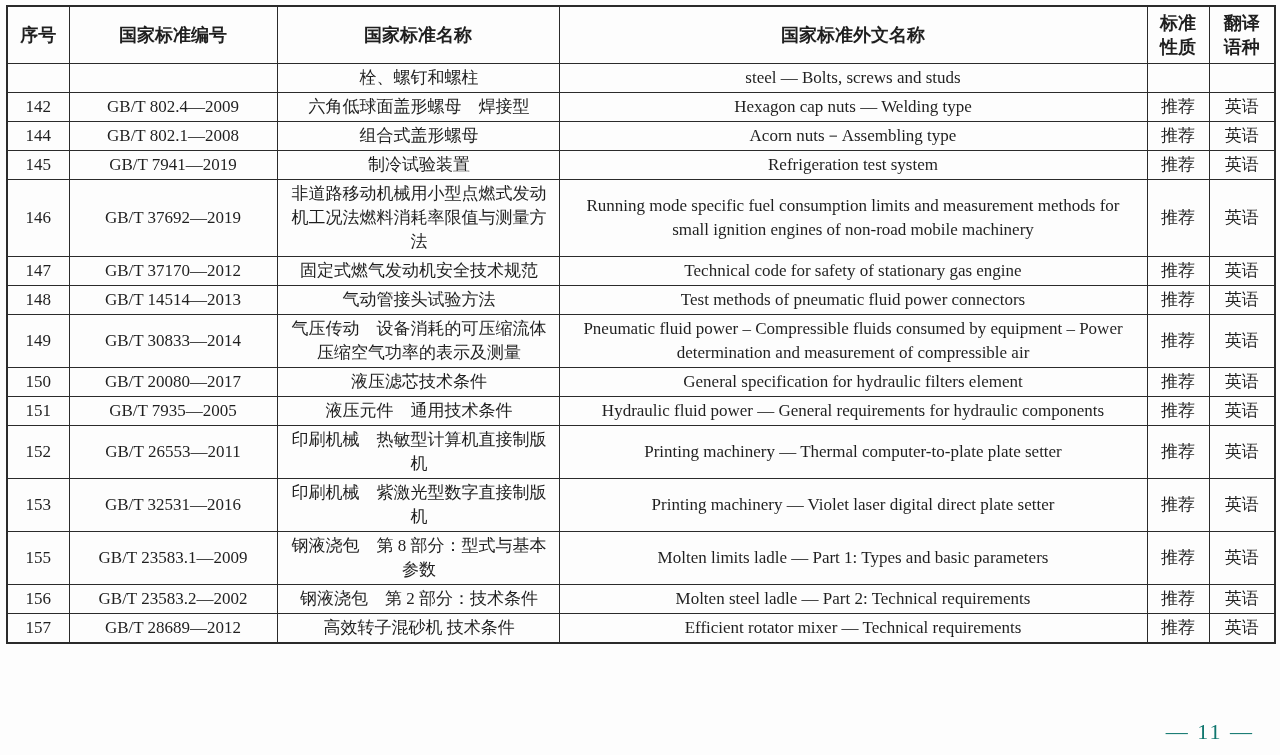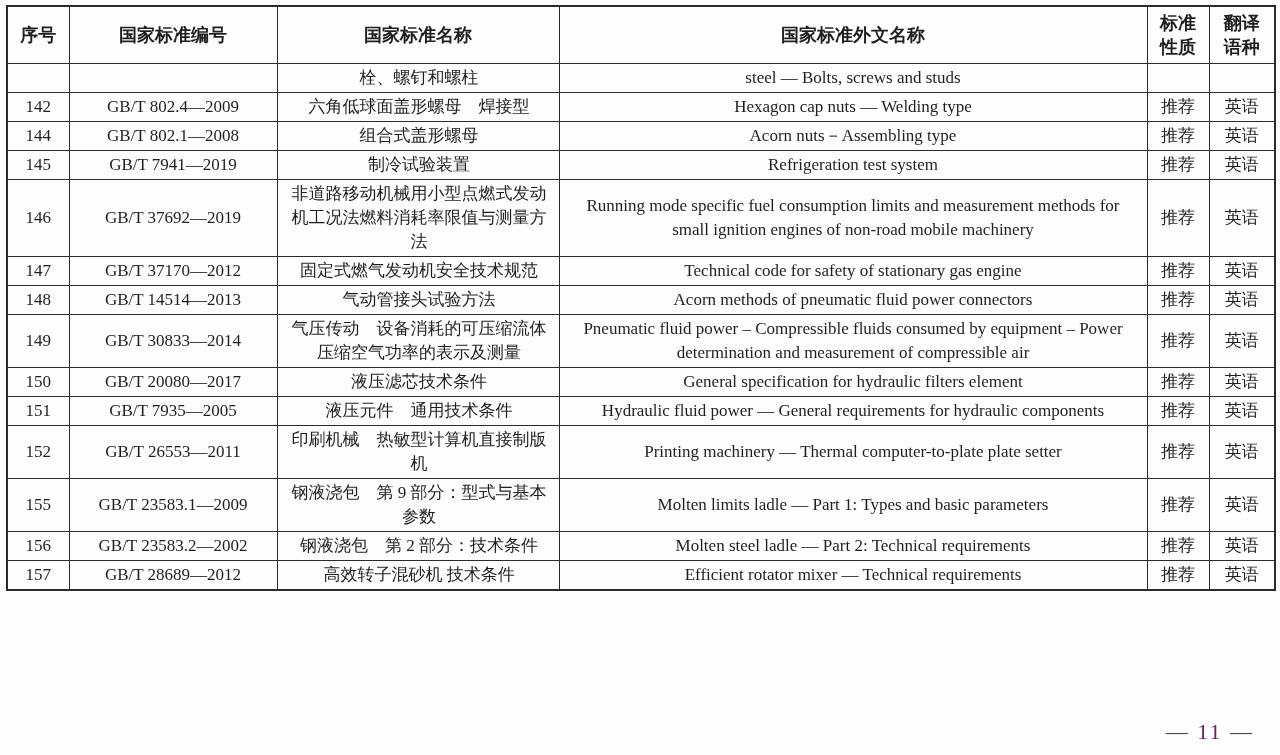--- a/index.html
+++ b/index.html
@@ -48,21 +48,21 @@
   }
   td.col-name_cn { text-align: center; padding-left: 9px; padding-right: 7px; }
   td.col-nature, td.col-language { padding: 2px 4px; }
   tr { height: 28px; }
   .page-number {
     position: absolute;
     right: 26px;
     top: 719px;
     font-size: 22px;
     letter-spacing: 2px;
-    color: #701a75;
+    color: #0f766e;
     font-family: "Liberation Serif", "DejaVu Serif", serif;
   }
 </style>
 </head>
 <body>
 
 <div class="page">
   <table class="standards">
     <colgroup>
       <col style="width:62px">
@@ -130,21 +130,21 @@
           <td class="col-code">GB/T 37170—2012</td>
           <td class="col-name_cn">固定式燃气发动机安全技术规范</td>
           <td class="col-name_en">Technical code for safety of stationary gas engine</td>
           <td class="col-nature">推荐</td>
           <td class="col-language">英语</td>
         </tr>
         <tr>
           <td class="col-seq">148</td>
           <td class="col-code">GB/T 14514—2013</td>
           <td class="col-name_cn">气动管接头试验方法</td>
-          <td class="col-name_en">Acorn methods of pneumatic fluid power connectors</td>
+          <td class="col-name_en">Test methods of pneumatic fluid power connectors</td>
           <td class="col-nature">推荐</td>
           <td class="col-language">英语</td>
         </tr>
         <tr>
           <td class="col-seq">149</td>
           <td class="col-code">GB/T 30833—2014</td>
           <td class="col-name_cn">气压传动　设备消耗的可压缩流体压缩空气功率的表示及测量</td>
           <td class="col-name_en">Pneumatic fluid power – Compressible fluids consumed by equipment – Power determination and measurement of compressible air</td>
           <td class="col-nature">推荐</td>
           <td class="col-language">英语</td>
@@ -167,23 +167,31 @@
         </tr>
         <tr>
           <td class="col-seq">152</td>
           <td class="col-code">GB/T 26553—2011</td>
           <td class="col-name_cn">印刷机械　热敏型计算机直接制版机</td>
           <td class="col-name_en">Printing machinery — Thermal computer-to-plate plate setter</td>
           <td class="col-nature">推荐</td>
           <td class="col-language">英语</td>
         </tr>
         <tr>
+          <td class="col-seq">153</td>
+          <td class="col-code">GB/T 32531—2016</td>
+          <td class="col-name_cn">印刷机械　紫激光型数字直接制版机</td>
+          <td class="col-name_en">Printing machinery — Violet laser digital direct plate setter</td>
+          <td class="col-nature">推荐</td>
+          <td class="col-language">英语</td>
+        </tr>
+        <tr>
           <td class="col-seq">155</td>
           <td class="col-code">GB/T 23583.1—2009</td>
-          <td class="col-name_cn">钢液浇包　第 9 部分：型式与基本参数</td>
+          <td class="col-name_cn">钢液浇包　第 8 部分：型式与基本参数</td>
           <td class="col-name_en">Molten limits ladle — Part 1: Types and basic parameters</td>
           <td class="col-nature">推荐</td>
           <td class="col-language">英语</td>
         </tr>
         <tr>
           <td class="col-seq">156</td>
           <td class="col-code">GB/T 23583.2—2002</td>
           <td class="col-name_cn">钢液浇包　第 2 部分：技术条件</td>
           <td class="col-name_en">Molten steel ladle — Part 2: Technical requirements</td>
           <td class="col-nature">推荐</td>

